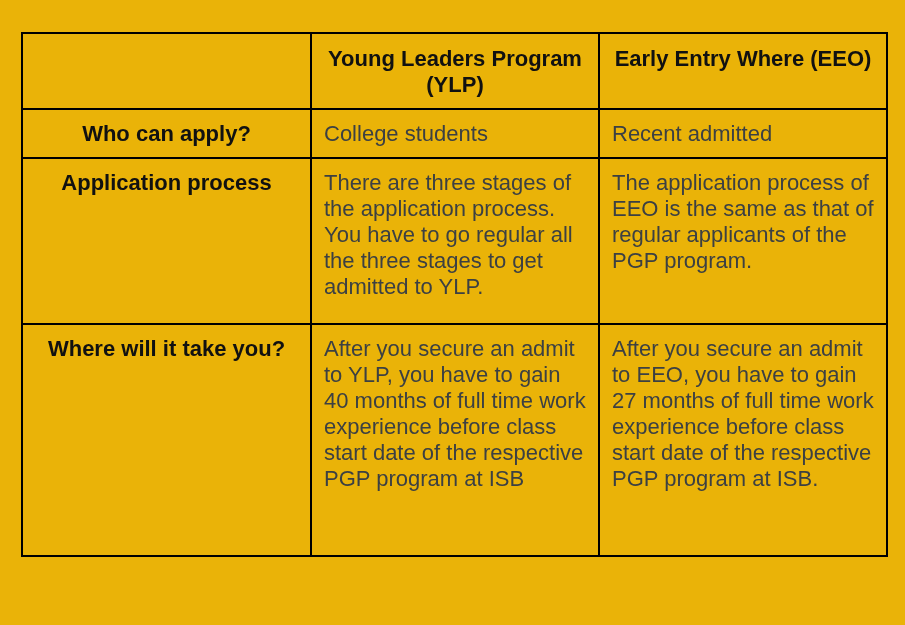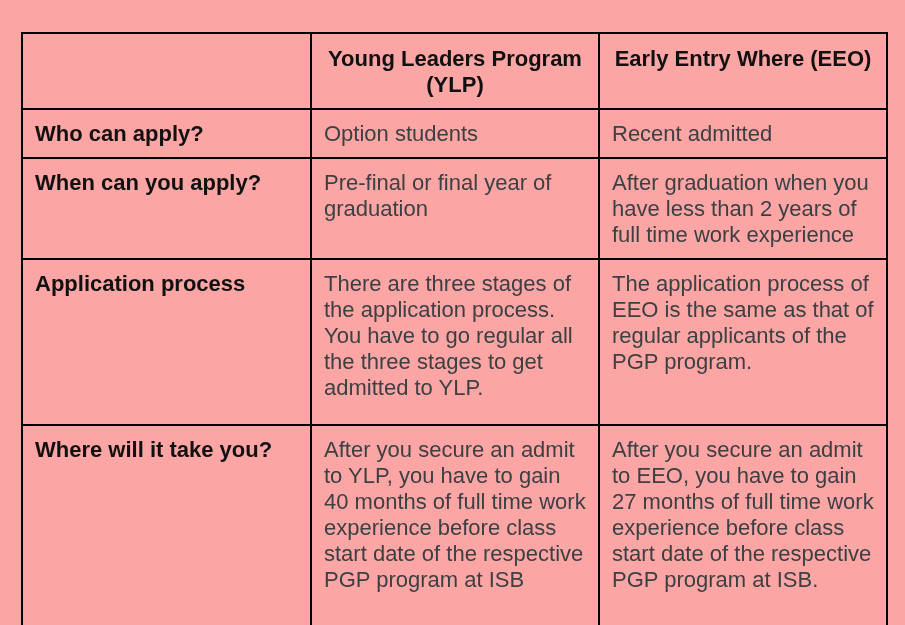--- a/index.html
+++ b/index.html
@@ -4,21 +4,21 @@
 <style>
   html, body {
     margin: 0;
     padding: 0;
     background: #ffffff;
   }
   .page {
     position: relative;
     width: 905px;
     height: 625px;
-    background: #fca5a5;
+    background: #eab308;
     font-family: "Liberation Sans", "DejaVu Sans", sans-serif;
     overflow: hidden;
   }
   table.compare {
     position: absolute;
     left: 21px;
     top: 32px;
     width: 865px;
     border-collapse: collapse;
     table-layout: fixed;
@@ -39,21 +39,21 @@
     font-weight: bold;
     color: #111111;
     text-align: center;
     height: 76px;
     box-sizing: border-box;
     padding-top: 12px;
   }
   table.compare td.rowlabel {
     font-weight: bold;
     color: #111111;
-    text-align: left;
+    text-align: center;
   }
   table.compare td.body {
     font-weight: normal;
     color: #3c4043;
     text-align: left;
   }
   tr.r-who   { height: 49px;  }
   tr.r-when  { height: 101px; }
   tr.r-proc  { height: 166px; }
   tr.r-where { height: 232px; }
@@ -71,27 +71,22 @@
     <thead>
       <tr>
         <th></th>
         <th>Young Leaders Program (YLP)</th>
         <th>Early Entry Where (EEO)</th>
       </tr>
     </thead>
     <tbody>
       <tr class="r-who">
         <td class="rowlabel">Who can apply?</td>
-        <td class="body">Option students</td>
+        <td class="body">College students</td>
         <td class="body">Recent admitted</td>
-      </tr>
-      <tr class="r-when">
-        <td class="rowlabel">When can you apply?</td>
-        <td class="body">Pre-final or final year of graduation</td>
-        <td class="body">After graduation when you have less than 2 years of full time work experience</td>
       </tr>
       <tr class="r-proc">
         <td class="rowlabel">Application process</td>
         <td class="body">There are three stages of the application process. You have to go regular all the three stages to get admitted to YLP.</td>
         <td class="body">The application process of EEO is the same as that of regular applicants of the PGP program.</td>
       </tr>
       <tr class="r-where">
         <td class="rowlabel">Where will it take you?</td>
         <td class="body">After you secure an admit to YLP, you have to gain 40 months of full time work experience before class start date of the respective PGP program at ISB</td>
         <td class="body">After you secure an admit to EEO, you have to gain 27 months of full time work experience before class start date of the respective PGP program at ISB.</td>

